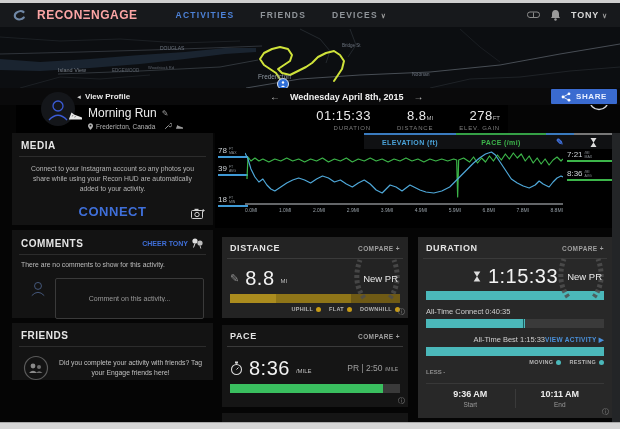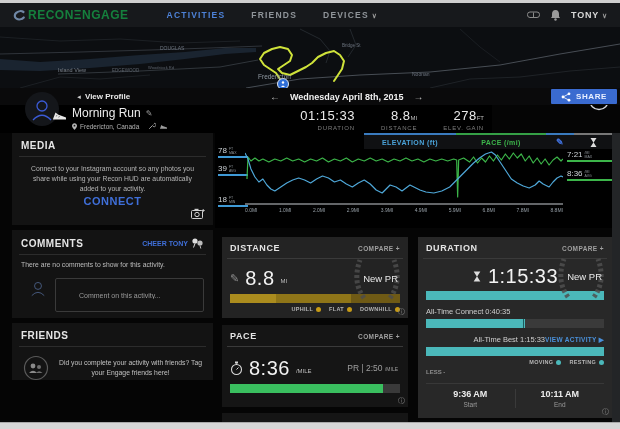--- a/index.html
+++ b/index.html
@@ -6,67 +6,67 @@
   html,body { background:#000; }
   body { font-family:"Liberation Sans", sans-serif; }
   #app { position:relative; width:620px; height:429px; background:#050505; overflow:hidden; }
 
   
   .top-strip { position:absolute; left:0; top:0; width:620px; height:3px; background:#cfcfcf; }
   .bottom-strip { position:absolute; left:0; top:422px; width:620px; height:7px; background:#d6d6d6; border-top:1px solid #a9a9a9; }
 
   
   .nav { position:absolute; left:0; top:3px; width:620px; height:24px; background:#17191c; display:flex; align-items:center; padding:0 12px; }
-  .brand { display:flex; align-items:center; gap:2px; color:#15803d; font-size:12px; font-weight:bold; letter-spacing:.5px; }
+  .brand { display:flex; align-items:center; gap:11px; color:#fca5a5; font-size:12px; font-weight:bold; letter-spacing:.5px; }
   .nav-items { display:flex; gap:26px; margin-left:38px; font-size:8.5px; letter-spacing:1.2px; color:#8f9499; font-weight:bold; }
   .nav-item.active { color:#4d82d8; }
   .nav-right { margin-left:auto; display:flex; align-items:center; gap:10px; color:#d8d8d8; font-size:9px; font-weight:bold; letter-spacing:.8px; }
   .chev { font-size:7px; color:#9a9a9a; margin-left:3px; }
 
   
   .map { position:absolute; left:0; top:27px; width:620px; height:61px; background:#0c0e11; }
   .map-expand { position:absolute; right:10px; top:62px; width:22px; height:22px; }
 
   
   .pstrip { position:absolute; left:0; top:88px; width:620px; height:17px; background:#0a0a0b; display:flex; align-items:center; padding:0 8px; }
   .view-profile { color:#e8e8e8; font-size:8px; font-weight:bold; margin-left:68px; }
   .view-profile .tri { color:#cfcfcf; font-size:6px; margin-right:3px; }
   .date-nav { position:absolute; left:270px; top:0; height:17px; display:flex; align-items:center; gap:10px; color:#cfcfcf; }
   .date-nav .arrow { font-size:10px; color:#c0c0c0; }
   .date-text { color:#f0f0f0; font-size:9px; font-weight:bold; }
   .share-btn { position:absolute; right:3px; top:1px; height:15px; background:#3a6bd0; color:#e9efff; font-size:8px; font-weight:bold; letter-spacing:.6px; display:flex; align-items:center; gap:5px; padding:0 10px; border-radius:1px; }
 
   
-  .act-row { position:absolute; left:0; top:105px; width:492px; height:28px; background:#000; }
+  .act-row { position:absolute; left:16px; top:105px; width:492px; height:28px; background:#000; }
   .avatar { position:absolute; left:25px; top:-13px; width:34px; height:34px; border-radius:50%; background:#14161a; display:flex; align-items:center; justify-content:center; }
   .act-title-block { position:absolute; left:72px; top:1px; }
   .act-title { color:#ececec; font-size:12px; display:flex; align-items:center; gap:5px; }
   .edit-pencil { color:#9a9a9a; font-size:8px; }
   .act-loc { display:flex; align-items:center; gap:3px; color:#b3b3b3; font-size:6.5px; margin-top:2px; }
   .shoe-badge { position:absolute; left:52px; top:4px; }
   .act-stats { position:absolute; right:8px; top:1px; display:flex; gap:26px; }
   .stat { text-align:right; }
   .stat .v { color:#eaeaea; font-size:13px; font-weight:normal; letter-spacing:.5px; }
   .stat .u { color:#bdbdbd; font-size:6px; }
   .stat .l { color:#7e7e7e; font-size:6px; letter-spacing:.8px; margin-top:1px; }
 
   
   .lcard { position:absolute; left:12px; width:201px; background:#131313; padding:7px 9px; }
   .lcard h3 { color:#e6e6e6; font-size:10px; letter-spacing:.5px; font-weight:bold; }
   .lcard .rule { height:1px; background:#2c2c2c; margin:5px -2px 6px; }
   .media-card { top:133px; height:92px; }
   .media-body { color:#b5b5b5; font-size:6.8px; line-height:1.45; text-align:center; padding:1px 2px; }
-  .connect { display:block; text-align:center; color:#3f6fd9; font-size:11px; font-weight:bold; letter-spacing:.5px; }
+  .connect { display:block; text-align:center; color:#3f6fd9; font-size:13px; font-weight:bold; letter-spacing:.5px; margin-top:9px; }
   .media-cam { position:absolute; right:8px; bottom:6px; }
   .comments-card { top:230px; height:88px; }
   .card-head { display:flex; align-items:center; justify-content:space-between; }
   .cheer { color:#3f6fd9; font-size:7px; font-weight:bold; display:flex; align-items:center; gap:3px; }
   .no-comments { color:#bdbdbd; font-size:6.8px; margin-top:2px; }
   .comment-row { display:flex; gap:8px; margin-top:10px; align-items:flex-start; padding-left:8px; }
-  .comment-input { flex:1; height:34px; background:transparent; border:1px solid #3a3a3a; border-radius:2px; color:#cfcfcf; font-size:7px; padding:4px 23px; font-family:"Liberation Sans",sans-serif; }
+  .comment-input { flex:1; height:41px; background:transparent; border:1px solid #3a3a3a; border-radius:2px; color:#cfcfcf; font-size:7px; padding:4px 23px; font-family:"Liberation Sans",sans-serif;text-align:center; }
   .comment-input::placeholder { color:#9a9a9a; }
   .friends-card { top:323px; height:57px; }
   .friends-row { display:flex; gap:8px; align-items:center; padding:2px 0 0 2px; }
   .friends-text { color:#c0c0c0; font-size:6.8px; line-height:1.5; text-align:center; flex:1; }
 
   
   .chart { position:absolute; left:215px; top:133px; width:397px; height:95px; background:#000; }
   .tabbar { position:absolute; right:0; top:0; display:flex; height:16px; }
   .tab { display:flex; align-items:center; justify-content:center; font-size:7px; font-weight:bold; letter-spacing:.4px; border-top:2px solid transparent; background:#101113; }
   .tab-elev { width:92px; color:#4aa3d9; border-top-color:#3a7bbf; }

